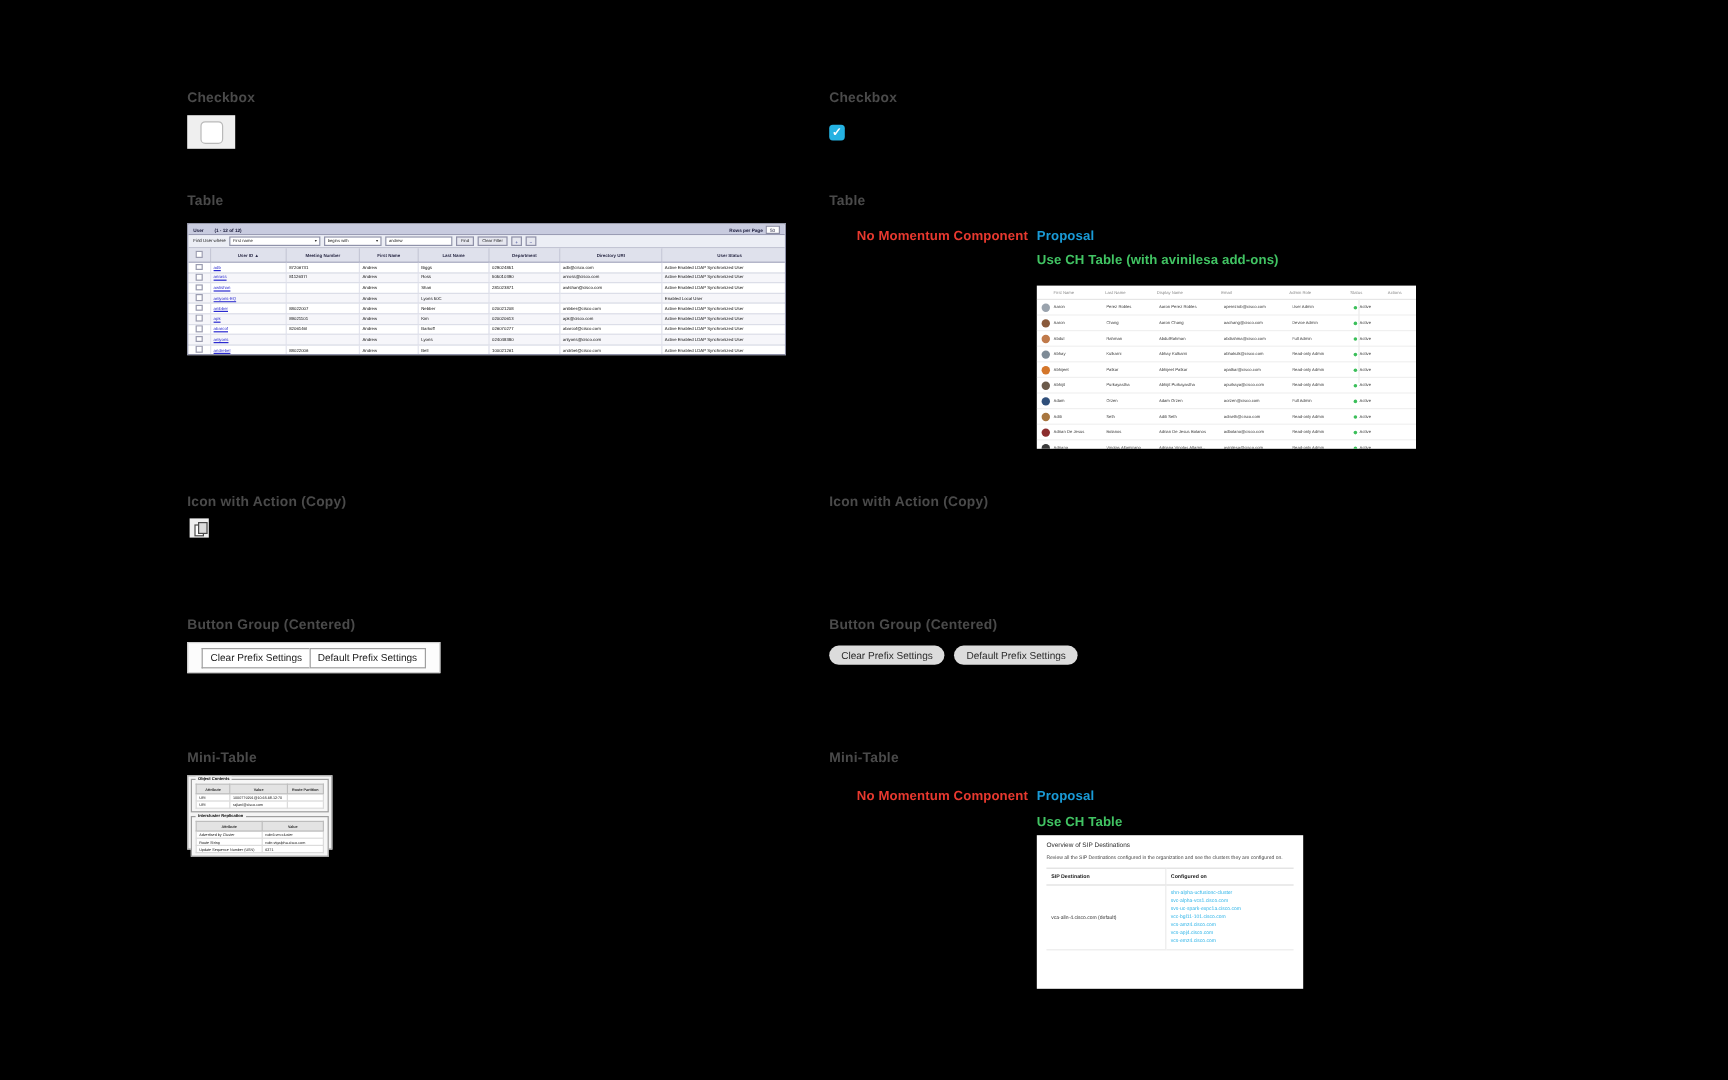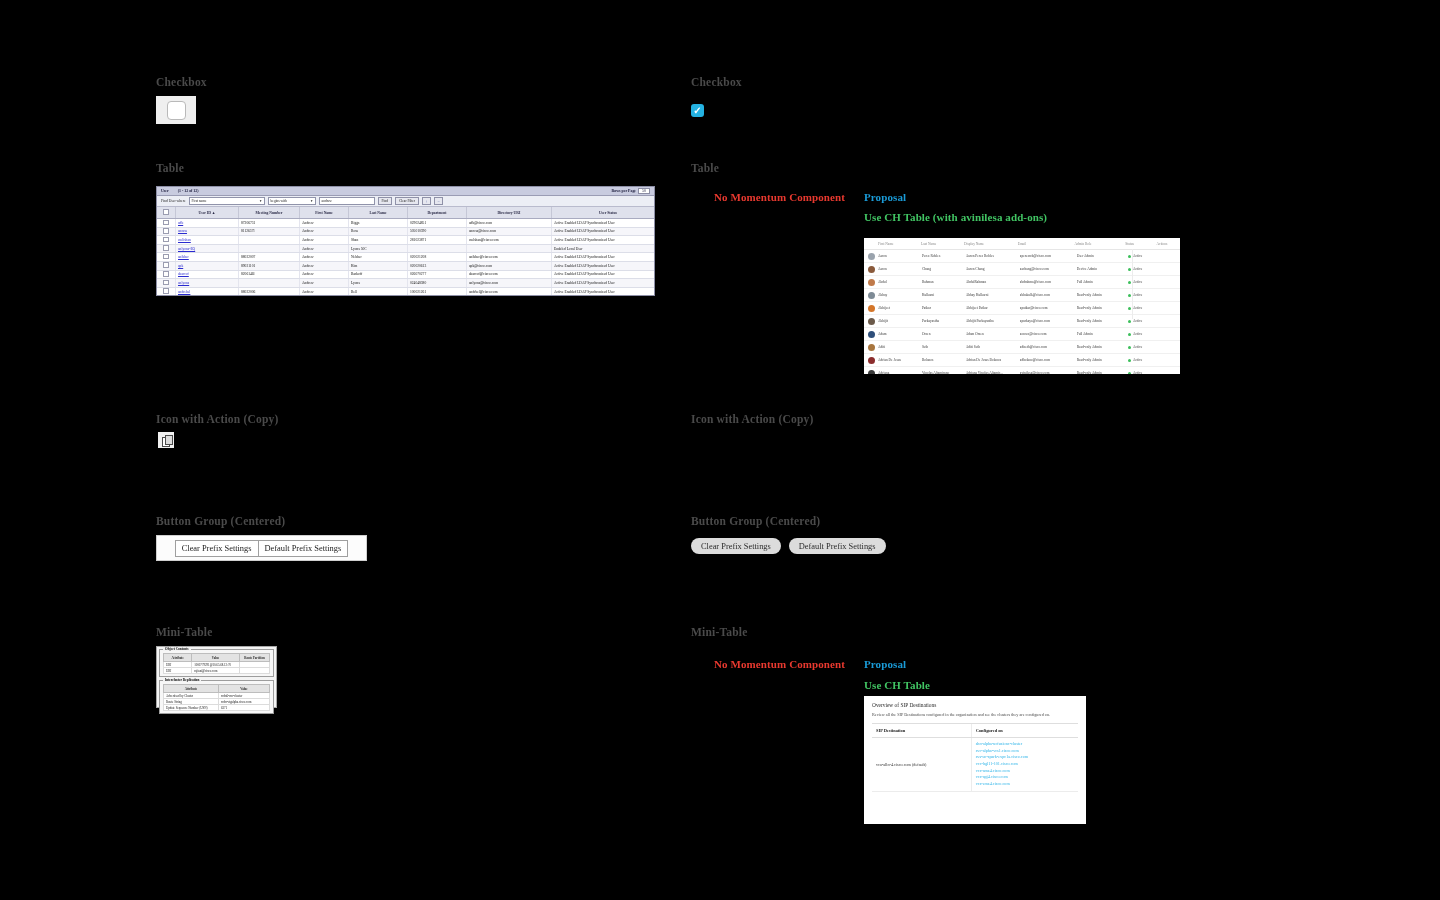--- a/index.html
+++ b/index.html
@@ -1,17 +1,17 @@
 <!DOCTYPE html>
 <html><head>
 <meta charset="utf-8">
 <style>
   html,body{margin:0;padding:0;background:#000;width:1440px;height:900px;overflow:hidden;}
   body{font-family:"Liberation Sans", sans-serif;-webkit-font-smoothing:antialiased;}
-  .canvas{position:relative;width:1396px;height:900px;background:#000;font-family:Liberation Serif, serif;}
+  .canvas{position:relative;width:1396px;height:900px;background:#000;}
 
   .sec-label{position:absolute;color:#4a4a4a;font-size:11.5px;font-weight:700;letter-spacing:.2px;}
   .tag{position:absolute;font-size:11px;font-weight:700;letter-spacing:.1px;}
   .tag.red{color:#e8392f;}
   .tag.blue{color:#1a9bd7;}
   .tag.green{color:#41c463;}
 
   
   .cb-left{position:absolute;left:156px;top:96px;width:40px;height:28px;background:#efefef;display:flex;align-items:center;justify-content:center;}
   .cb-left .box{width:17px;height:17px;border:1.4px solid #b9b9b9;border-radius:4px;background:#fff;}

